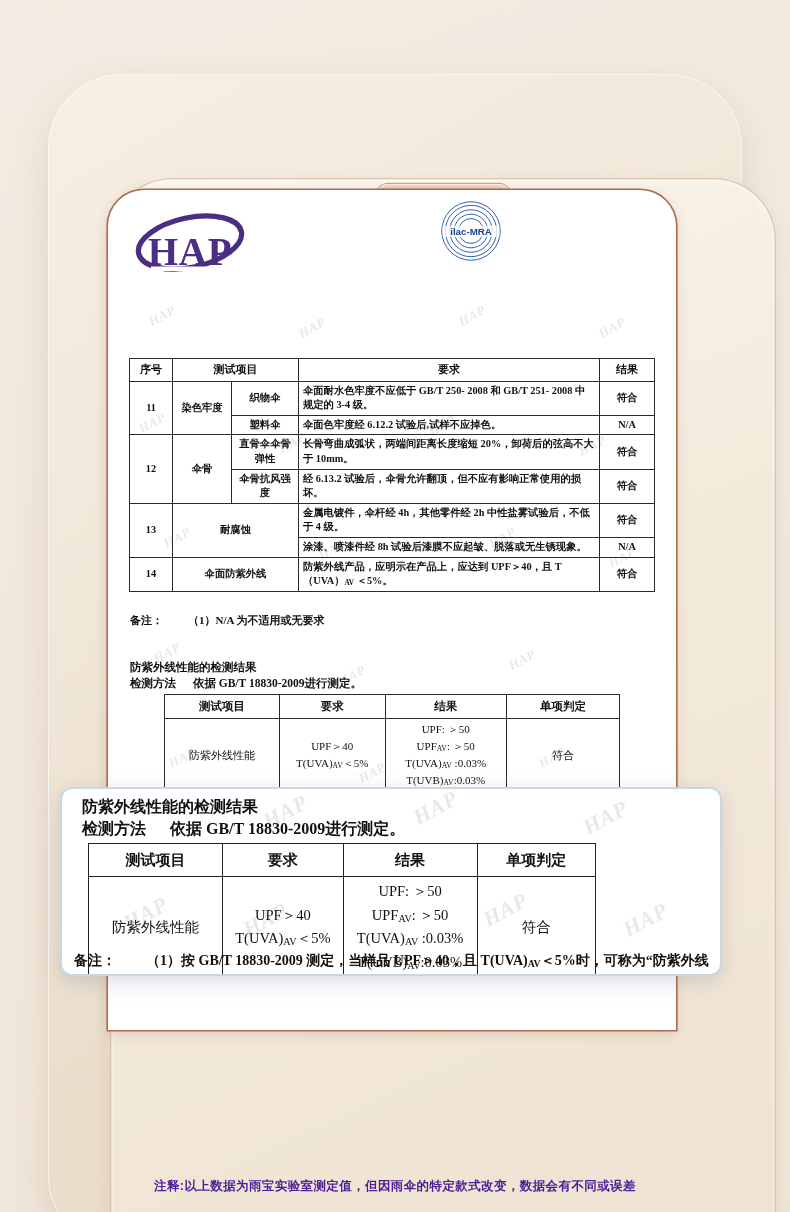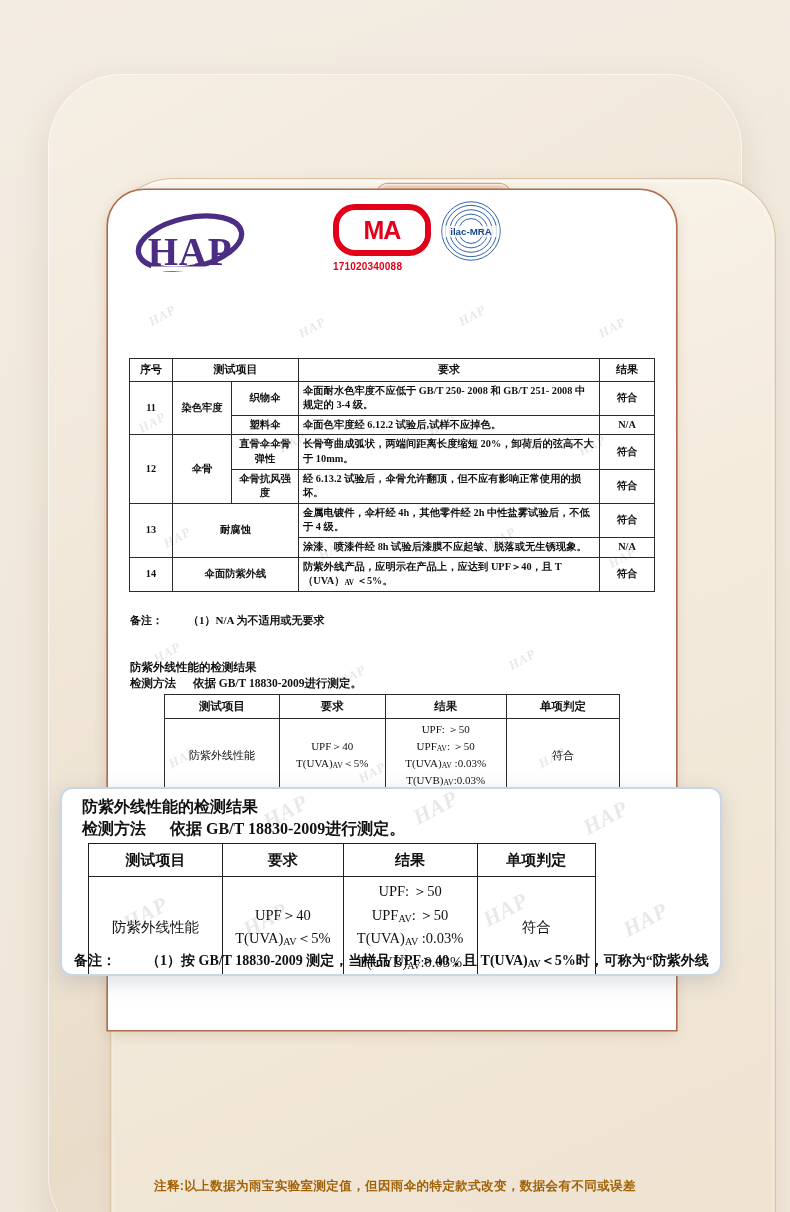--- a/index.html
+++ b/index.html
@@ -114,21 +114,21 @@
       line-height:1.62;}
   #mg-table th{font-weight:700;font-size:15px;padding:4px;}
   #mg-notes{position:absolute;left:12px;top:162px;font-size:14px;font-weight:700;
       color:#111;line-height:1.48;white-space:nowrap;}
   #mg-notes .note-line{display:flex;}
   #mg-notes .note-lead{width:72px;flex:none;}
   #mg-notes .clipped{opacity:.55;}
   
   #footer-note{position:absolute;left:0;right:0;top:1178px;text-align:center;
       font-family:"Liberation Sans","DejaVu Sans",sans-serif;
-      font-size:12.5px;font-weight:700;color:#a16207;letter-spacing:.4px;}
+      font-size:12.5px;font-weight:700;color:#4c1d95;letter-spacing:.4px;}
 </style>
 </head>
 <body>
 
 <div id="device-frame">
   <div id="device-bezel"></div>
   <div id="speaker-grille"></div>
 </div>
 
 <div id="document-page">
@@ -158,24 +158,20 @@
   <div id="doc-header">
 
     <div id="hap-logo">
       <svg viewBox="0 0 160 96" width="120" height="76" aria-hidden="true">
         <ellipse cx="80" cy="46" rx="70" ry="33" fill="none" stroke="#4b2e83" stroke-width="7" transform="rotate(-12 80 46)"></ellipse>
         <rect x="28" y="78" width="104" height="6" fill="#fff"></rect>
         <text x="80" y="76" text-anchor="middle" font-family="Liberation Serif, serif" font-size="52" font-weight="700" fill="#4b2e83" letter-spacing="1">HAP</text>
       </svg>
     </div>
 
-    <div id="ma-logo">
-      <div id="ma-oval">MA</div>
-      <div id="ma-number">171020340088</div>
-    </div>
 
     <div id="ilac-logo">
       <svg viewBox="0 0 70 70" width="62" height="62" aria-hidden="true">
         <g fill="none" stroke="#2b5fa8" stroke-width="1.1">
           <circle cx="35" cy="35" r="33"></circle>
           <path d="M6 35a29 29 0 0158 0"></path>
             <path d="M11 35a24 24 0 0148 0"></path>
           <path d="M16 35a19 19 0 0138 0"></path>
             <path d="M21 35a14 14 0 0128 0"></path>
           <path d="M6 35a29 29 0 0058 0"></path>

